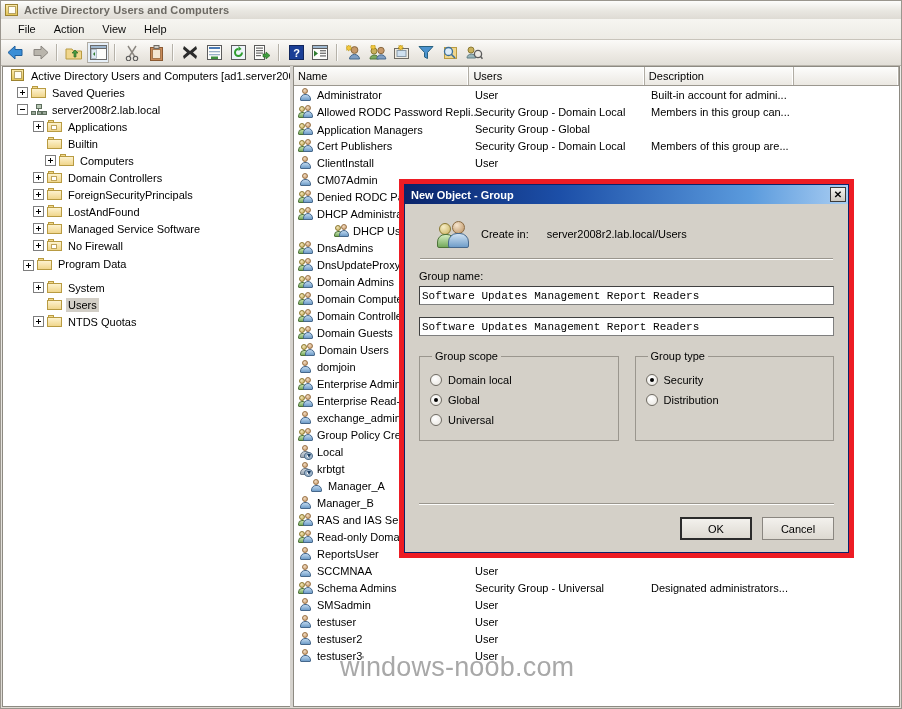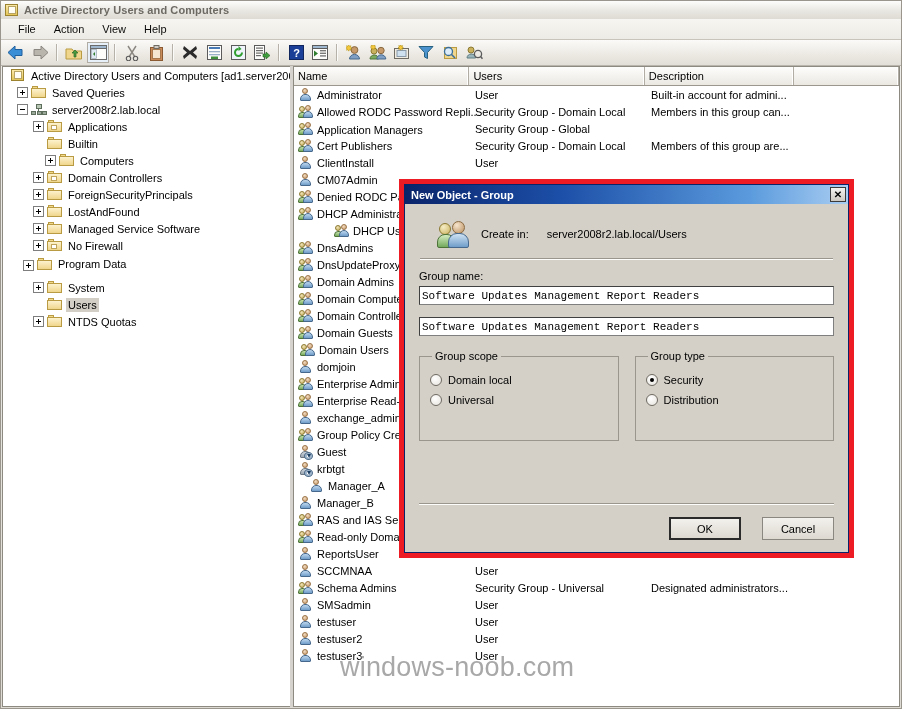--- a/index.html
+++ b/index.html
@@ -158,21 +158,21 @@
   fieldset.gb legend{font-size:11px;padding:0 3px;margin-left:2px;}
   .rad{display:flex;align-items:center;height:20px;cursor:default;}
   .rad .rb{width:12px;height:12px;border-radius:50%;flex:0 0 auto;
     background:radial-gradient(circle at 40% 35%,#ffffff,#e6e3dc);
     border:1px solid #6f6b63;box-sizing:border-box;margin-right:6px;position:relative;}
   .rad .rb.on:after{content:"";position:absolute;left:3px;top:3px;width:4px;height:4px;
     border-radius:50%;background:#000;}
   .rad span{font-size:11px;}
   #dlgfoot{padding:0 14px 12px 14px;}
   #dlgfoot .hr2{height:1px;background:#9a968e;border-bottom:1px solid #fdfdfc;margin-bottom:12px;}
-  #dlgfoot .btns{display:flex;justify-content:flex-end;gap:21px;}
+  #dlgfoot .btns{display:flex;justify-content:flex-end;gap:10px;}
   .btn{width:72px;height:23px;font-size:11px;font-family:"Liberation Sans",sans-serif;
     background:linear-gradient(#f3f1ed,#ddd9d1);border:1px solid #8a8680;
     box-sizing:border-box;cursor:default;color:#000;}
   .btn.def{border:2px solid #2b2b2b;}
 </style>
 </head>
 <body>
 
 <div id="window">
 
@@ -741,21 +741,21 @@
             <div class="cN" style="width: 176px;"></div>
             <div class="cN" style="width: 150px;"></div>
           </div>
           <div class="row">
             <div class="c0" style="width: 176px;">
               <span class="ico usr dis">
                 <span class="h h1"></span>
                 <span class="b1"></span>
                 <span class="arw"></span>
               </span>
-              <span class="nm">Guest</span>
+              <span class="nm">Local</span>
             </div>
             <div class="cN" style="width: 176px;"></div>
             <div class="cN" style="width: 150px;"></div>
           </div>
           <div class="row">
             <div class="c0" style="width: 176px;">
               <span class="ico usr dis">
                 <span class="h h1"></span>
                 <span class="b1"></span>
                 <span class="arw"></span>
@@ -924,20 +924,24 @@
         <input class="txt" type="text" value="Software Updates Management Report Readers" style="">
 
         <div class="gbrow">
           <fieldset class="gb">
             <legend>Group scope</legend>
             <div class="rad">
               <span class="rb"></span>
               <span>Domain local</span>
             </div>
             <div class="rad">
+              <span class="rb on"></span>
+              <span>Global</span>
+            </div>
+            <div class="rad">
               <span class="rb"></span>
               <span>Universal</span>
             </div>
           </fieldset>
 
           <fieldset class="gb">
             <legend>Group type</legend>
             <div class="rad">
               <span class="rb on"></span>
               <span>Security</span>

